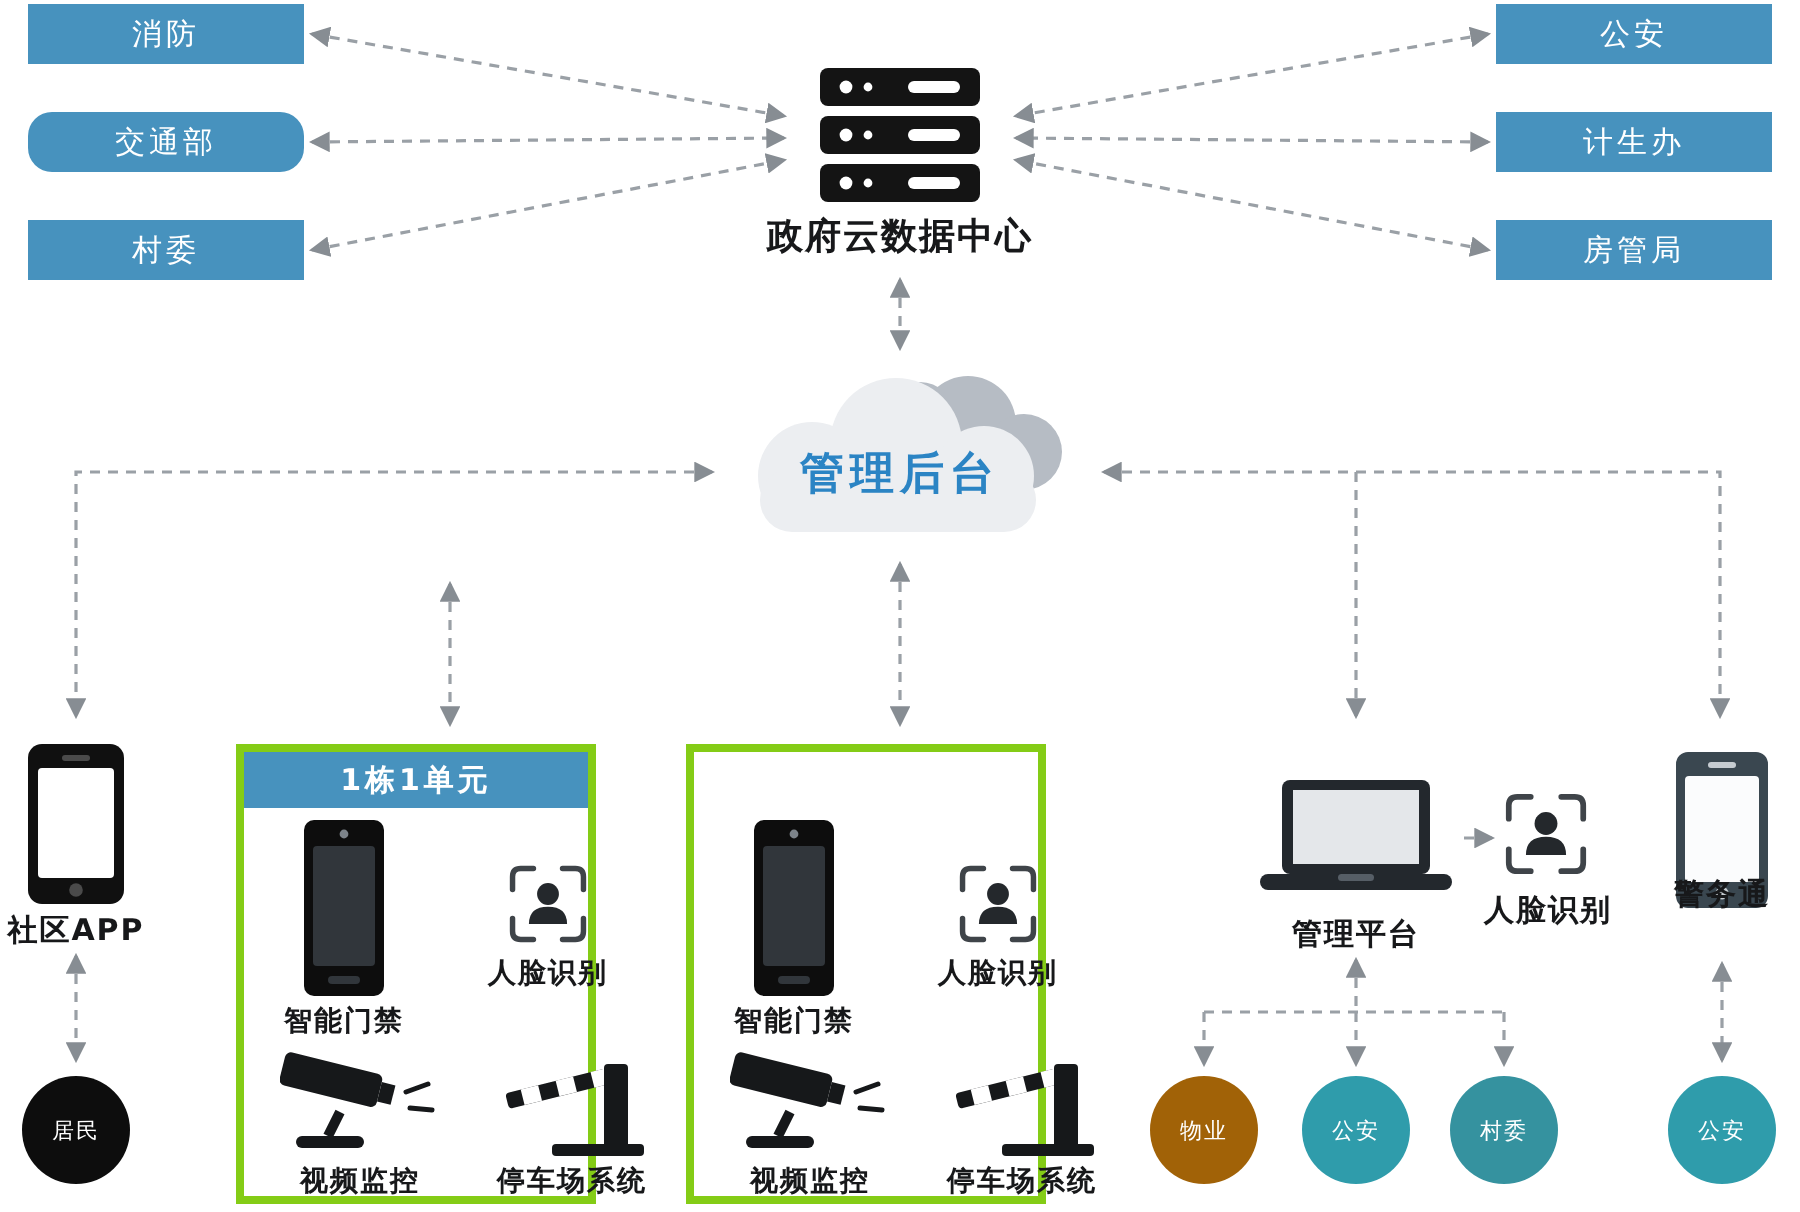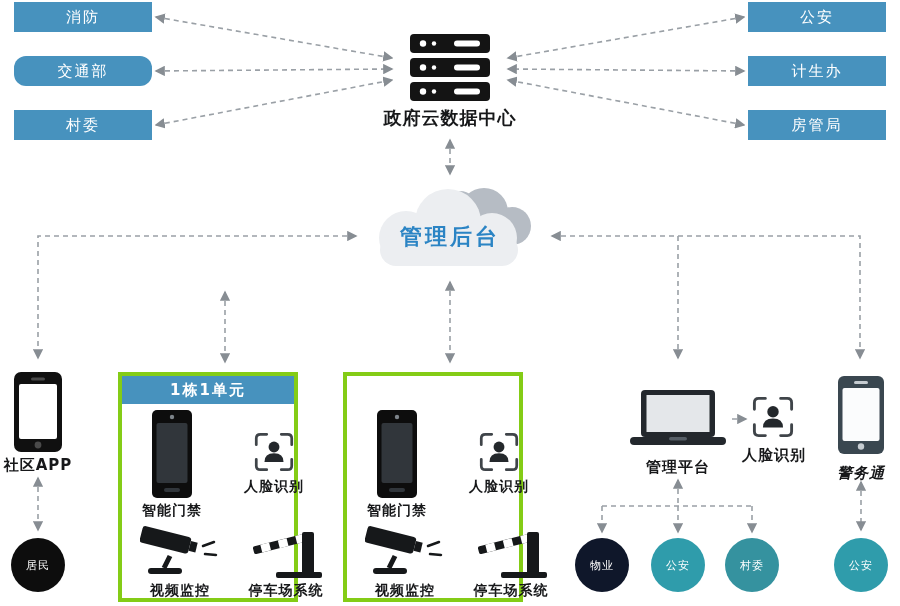--- a/index.html
+++ b/index.html
@@ -257,23 +257,23 @@
   <div class="node-label" style="left:732px;top:446px;width:84px;">人脸识别</div>
 
   <div class="icon-abs" style="left:838px;top:376px;">
     <svg viewBox="0 0 46 78" width="46" height="78">
       <rect x="0" y="0" width="46" height="78" rx="6" fill="#3a4750"></rect>
       <rect x="4.5" y="12" width="37" height="53" rx="2" fill="#fbfcfd"></rect>
       <rect x="16" y="5" width="14" height="3" rx="1.5" fill="#c6ccd1"></rect>
       <circle cx="23" cy="70.5" r="3.2" fill="#c6ccd1"></circle>
     </svg>
   </div>
-  <div class="node-label" style="left:823px;top:464px;width:76px;font-style:italic;">警务通</div>
-
-  <div class="circle" style="left:575px;background:#0f172a;">
+  <div class="node-label" style="left:823px;top:438px;width:76px;">警务通</div>
+
+  <div class="circle" style="left:575px;background:#a16207;">
     <span>物业</span>
   </div>
   <div class="circle" style="left:651px;background:#2F9CAB;">
     <span>公安</span>
   </div>
   <div class="circle" style="left:725px;background:#35929F;">
     <span>村委</span>
   </div>
   <div class="circle" style="left:834px;background:#2F9CAB;">
     <span>公安</span>

